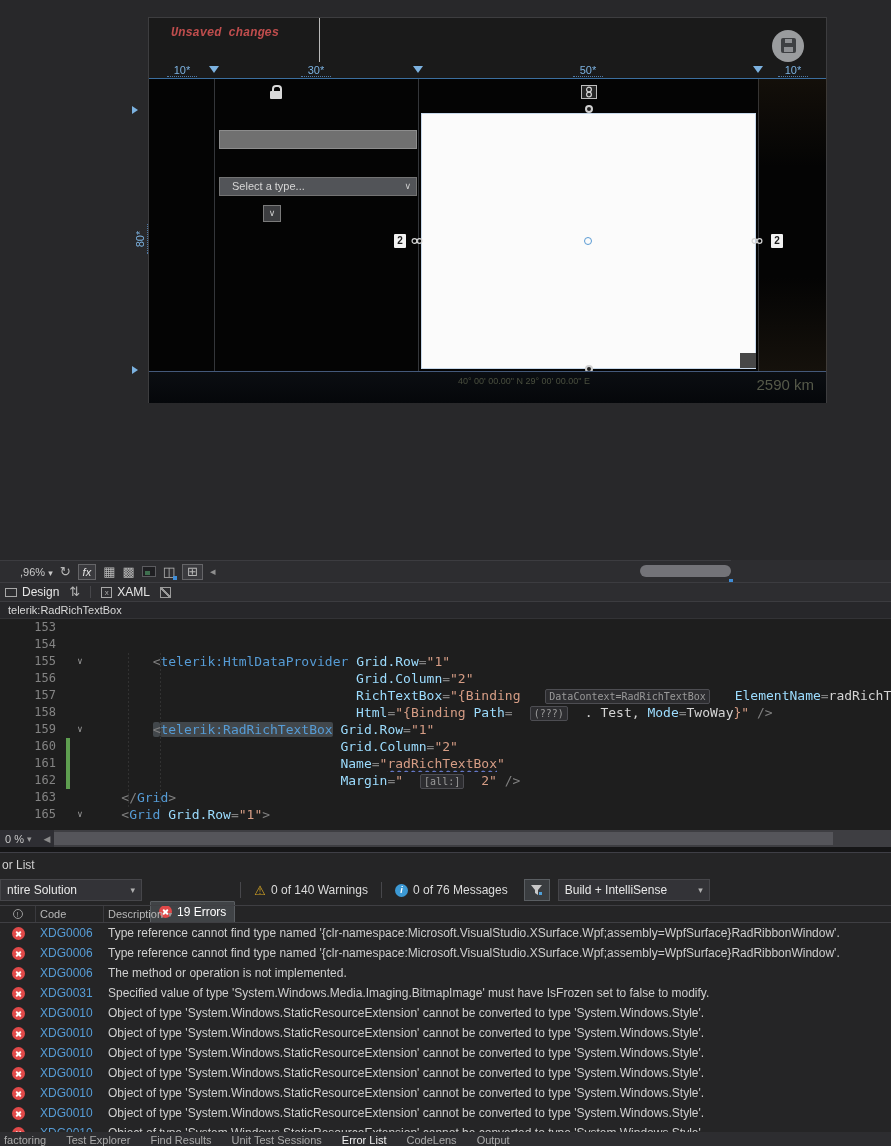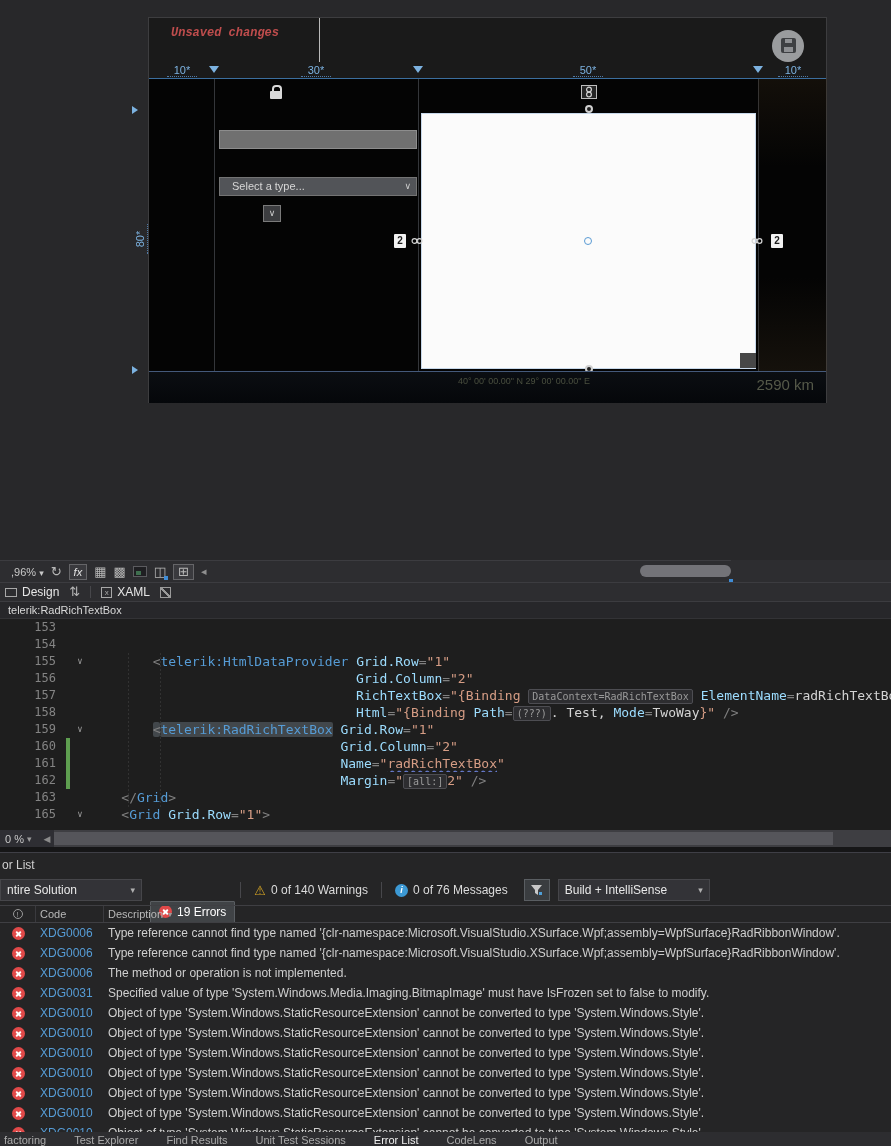--- a/index.html
+++ b/index.html
@@ -37,21 +37,21 @@
   .center-ring{position:absolute;left:435px;top:219px;width:8px;height:8px;border:1px solid #5a9bd4;border-radius:50%;}
   .chainside{position:absolute;width:16px;height:13px;display:flex;align-items:center;justify-content:center;}
   .rowline{position:absolute;left:0;top:353px;width:100%;height:1px;background:#44597a;}
   .mapstrip{position:absolute;left:0;top:354px;width:100%;height:31px;background:linear-gradient(#0b0e12,#05070a);}
   .coords{position:absolute;left:250px;top:4px;width:250px;text-align:center;color:#4a4f3f;font-size:9px;}
   .scale{position:absolute;right:12px;top:4px;color:#555949;font-size:15px;}
   .rowlab{position:absolute;left:126px;top:232px;width:30px;height:14px;transform:rotate(-90deg);color:#7cb2e0;font-size:11px;text-align:center;border-bottom:1px dotted #4f7aa6;}
   .tri-right{position:absolute;width:0;height:0;border-top:4px solid transparent;border-bottom:4px solid transparent;border-left:6px solid #7cb2e0;}
 
   
-  #dtoolbar{position:absolute;left:0;top:560px;width:731px;height:22px;background:#2d2d30;border-top:1px solid #3c3c40;display:flex;align-items:center;gap:7px;padding:0 11px;font-size:11px;color:#c8c8c8;}
+  #dtoolbar{position:absolute;left:0;top:560px;width:731px;height:22px;background:#2d2d30;border-top:1px solid #3c3c40;display:flex;align-items:center;gap:7px;padding:0 20px;font-size:11px;color:#c8c8c8;}
   .tb-ico{font-size:13px;color:#b6b6b6;line-height:14px;position:relative;}
   .tb-box{border:1px solid #656568;background:#3a3a3e;height:16px;padding:0 4px;display:flex;align-items:center;color:#e6e6e6;}
   .fxtxt{font-style:italic;font-size:11px;}
   .imgico{width:14px;height:11px;background:#1f1f22;border:1px solid #5c5c60;position:relative;}
   .imgico::after{content:"";position:absolute;left:2px;bottom:1px;width:5px;height:4px;background:#3f6f4f;}
   .bluedot{position:absolute;right:-2px;bottom:-1px;width:4px;height:4px;background:#3f8cd6;}
   .ab-scroll{position:absolute;right:0;top:4px;width:91px;height:12px;background:#737378;border-radius:6px;}
 
   
   #viewtabs{position:absolute;left:0;top:582px;width:891px;height:19px;background:#2d2d30;border-top:1px solid #3c3c40;display:flex;align-items:center;gap:10px;padding:0 5px;font-size:12px;color:#e6e6e6;}
@@ -70,21 +70,21 @@
   .code-row{display:flex;height:17px;line-height:17px;font-family:"DejaVu Sans Mono",monospace;font-size:13px;white-space:pre;}
   .ln{width:66px;text-align:right;padding-right:10px;color:#848484;font-size:12px;flex:none;}
   .chg{width:4px;flex:none;}
   .chg.on{background:#5e9e50;}
   .fold{width:20px;flex:none;color:#9a9a9a;font-size:9px;text-align:center;}
   .code{flex:1;overflow:hidden;}
   .c-pl{color:#d4d4d4;} .c-cm{color:#57a64a;} .c-dl{color:#808080;}
   .c-tg{color:#569cd6;} .c-at{color:#9cdcfe;} .c-vl{color:#d69d85;}
   .c-hl{background:#42474b;border-radius:2px;}
   .c-sq{text-decoration:underline;text-decoration-style:wavy;text-decoration-color:#6a7fd6;text-underline-offset:2px;}
-  .c-ad{background:#2d2d30;border:1px solid #4d4d52;color:#9a9a9a;font-size:10px;padding:0 3px;margin:0 0;border-radius:2px;display:inline-block;line-height:13px;}
+  .c-ad{background:#2d2d30;border:1px solid #4d4d52;color:#9a9a9a;font-size:10px;padding:0 3px;margin:0 17px;border-radius:2px;display:inline-block;line-height:13px;}
 
   
   #escroll{position:absolute;left:0;top:830px;width:891px;height:17px;background:#2e2e33;display:flex;align-items:center;font-size:11px;color:#c8c8c8;}
   #escroll .ez{padding:0 3px 0 5px;}
   #escroll .car{font-size:9px;color:#9a9a9a;padding-right:8px;}
   #escroll .lar{font-size:9px;color:#8a8a8a;padding:0 4px;}
   .htrack{flex:1;height:100%;background:#3e3e42;position:relative;}
   .hthumb{position:absolute;left:0;top:2px;height:13px;width:calc(100% - 58px);background:#55555a;}
 
   #splitter{position:absolute;left:0;top:847px;width:891px;height:5px;background:#161617;}
@@ -108,21 +108,21 @@
   .cell{padding:0 4px;overflow:hidden;white-space:nowrap;}
   .cell.sev{width:36px;flex:none;display:flex;align-items:center;justify-content:center;border-right:1px solid #3a3a3e;height:100%;}
   .cell.code{width:68px;flex:none;border-right:1px solid #3a3a3e;height:100%;display:flex;align-items:center;}
   .cell.desc{flex:1;display:flex;align-items:center;gap:5px;}
   .hdr-sev{width:10px;height:10px;border:1px solid #9a9a9a;border-radius:50%;font-size:8px;line-height:9px;color:#9a9a9a;text-align:center;}
   #error-rows{position:absolute;left:0;top:70px;width:100%;height:224px;overflow:hidden;}
   .erow{display:flex;height:20px;align-items:center;font-size:12px;}
   .erow .cell.sev,.erow .cell.code{border-right:none;}
   .erow .cell.code{color:#569cd6;}
   .erow .cell.desc{color:#cfcfcf;}
-  #panel-tabs{position:absolute;left:0;bottom:0;width:100%;height:14px;background:#2d2d30;display:flex;gap:28px;padding:2px 8px 0 4px;font-size:11px;color:#ababab;z-index:5;}
+  #panel-tabs{position:absolute;left:0;bottom:0;width:100%;height:14px;background:#2d2d30;display:flex;gap:20px;padding:2px 8px 0 4px;font-size:11px;color:#ababab;z-index:5;}
   .ptab{white-space:nowrap;}
   .ptab.active{color:#f0f0f0;}
 </style>
 </head>
 <body>
 
 <div id="designer">
   <div id="artboard">
     <div class="titlebar">
       <span class="unsaved">Unsaved changes</span>

